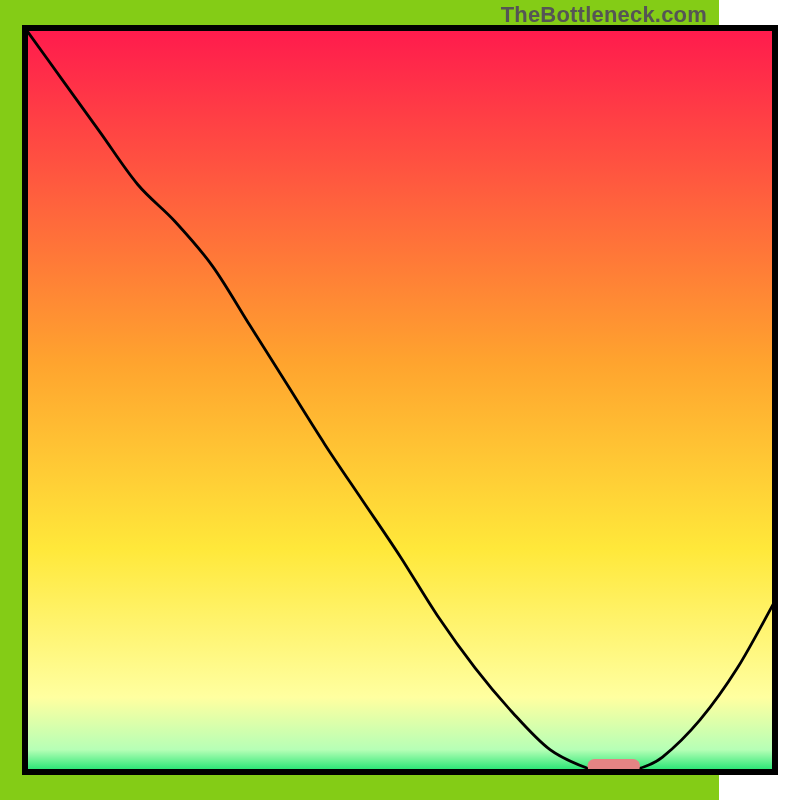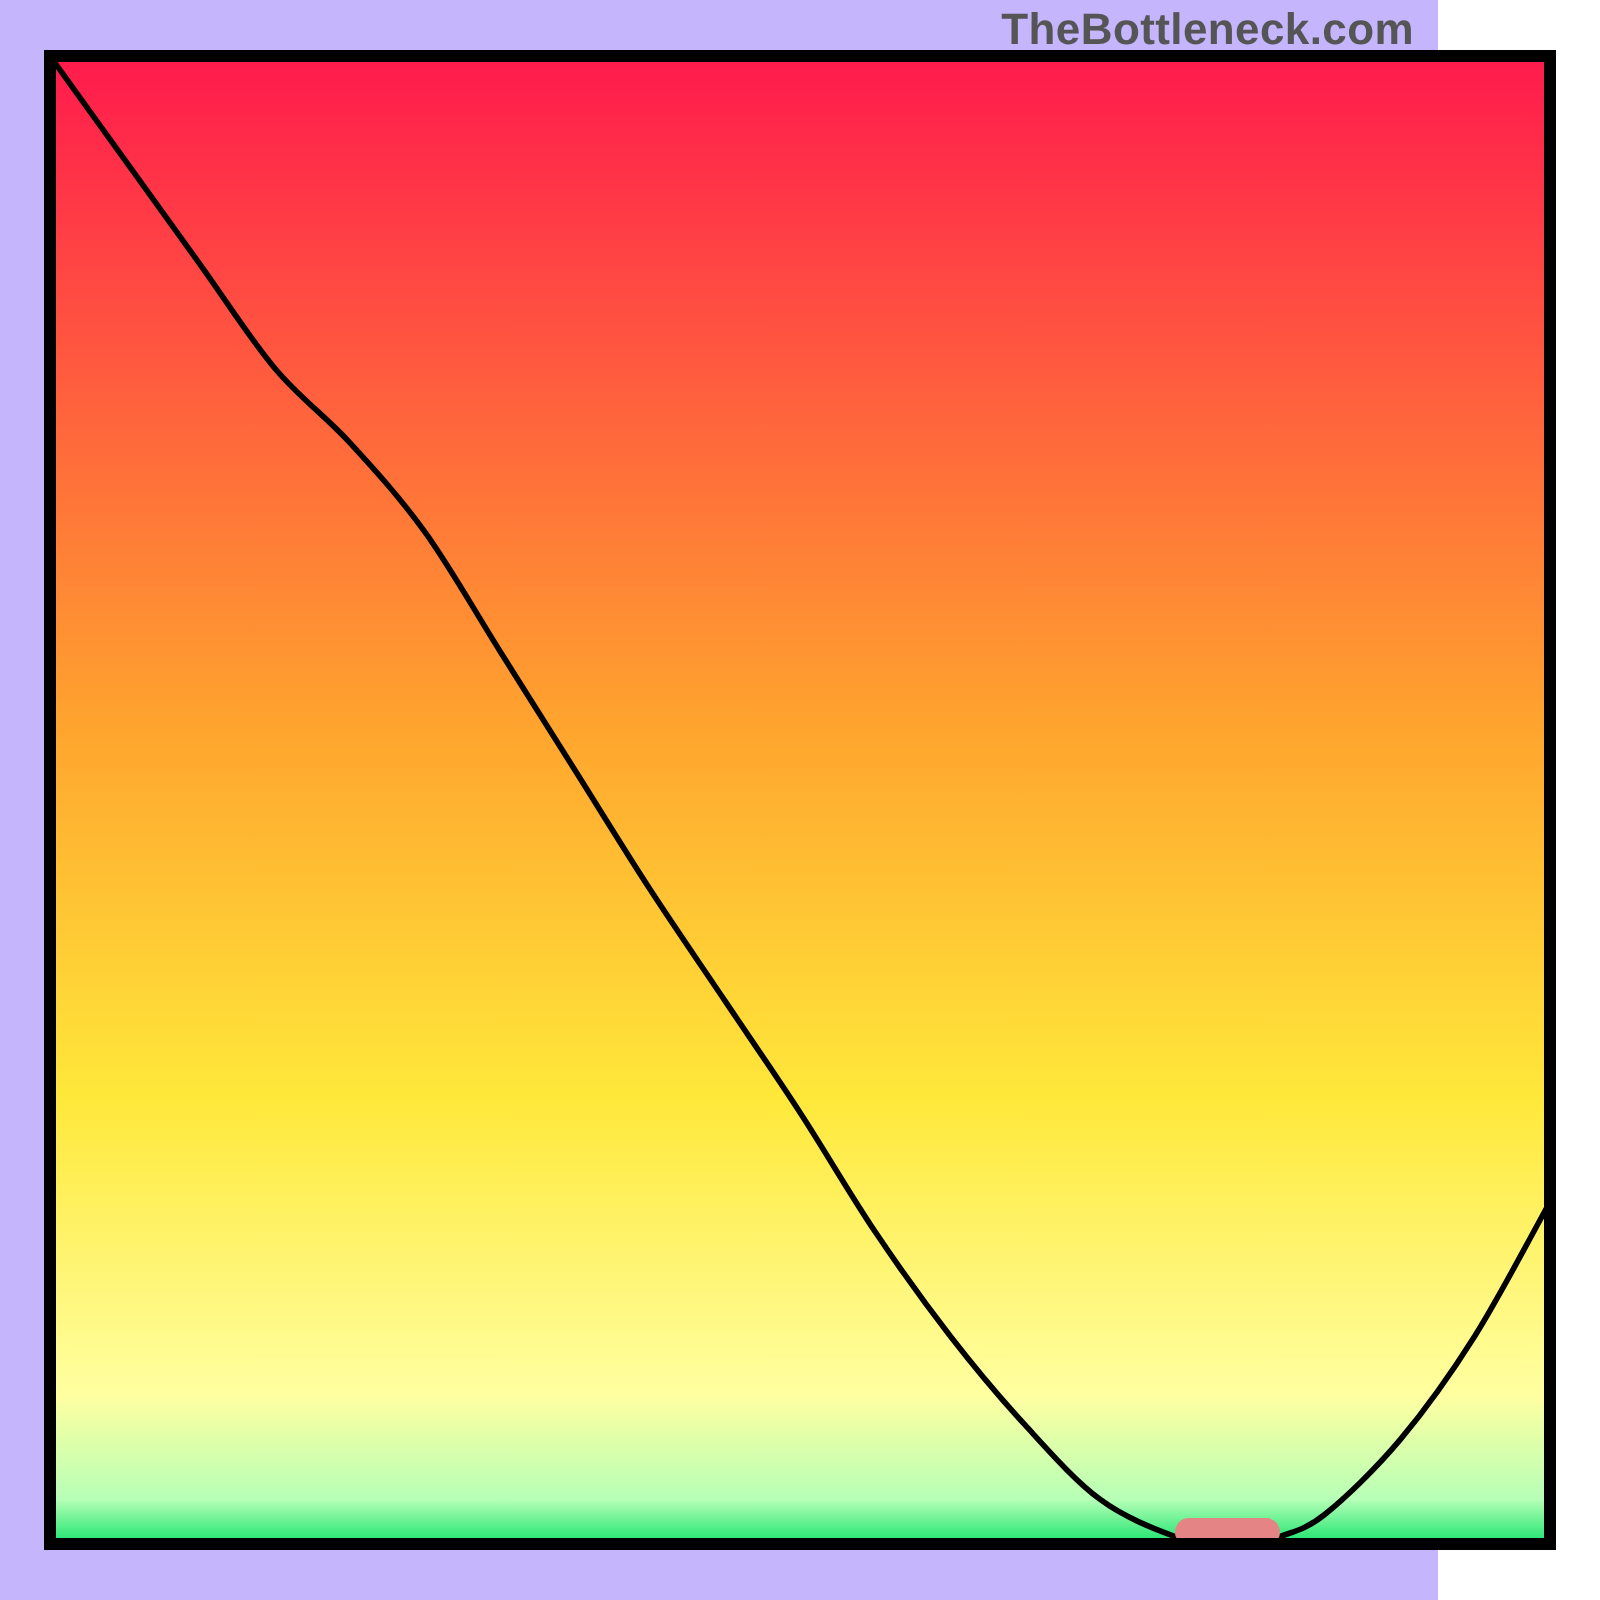--- a/index.html
+++ b/index.html
@@ -7,21 +7,21 @@
     padding: 0;
     width: 800px;
     height: 800px;
     background: #ffffff;
     font-family: Arial, Helvetica, sans-serif;
   }
   .wrapper {
     width: 719px;
     height: 800px;
     position: relative;
-    background: #c4b5fd;
+    background: #84cc16;
   }
   .watermark {
     position: absolute;
     top: 2px;
     right: 12px;
     font-size: 22px;
     font-weight: 600;
     color: #555555;
     letter-spacing: 0.2px;
   }

